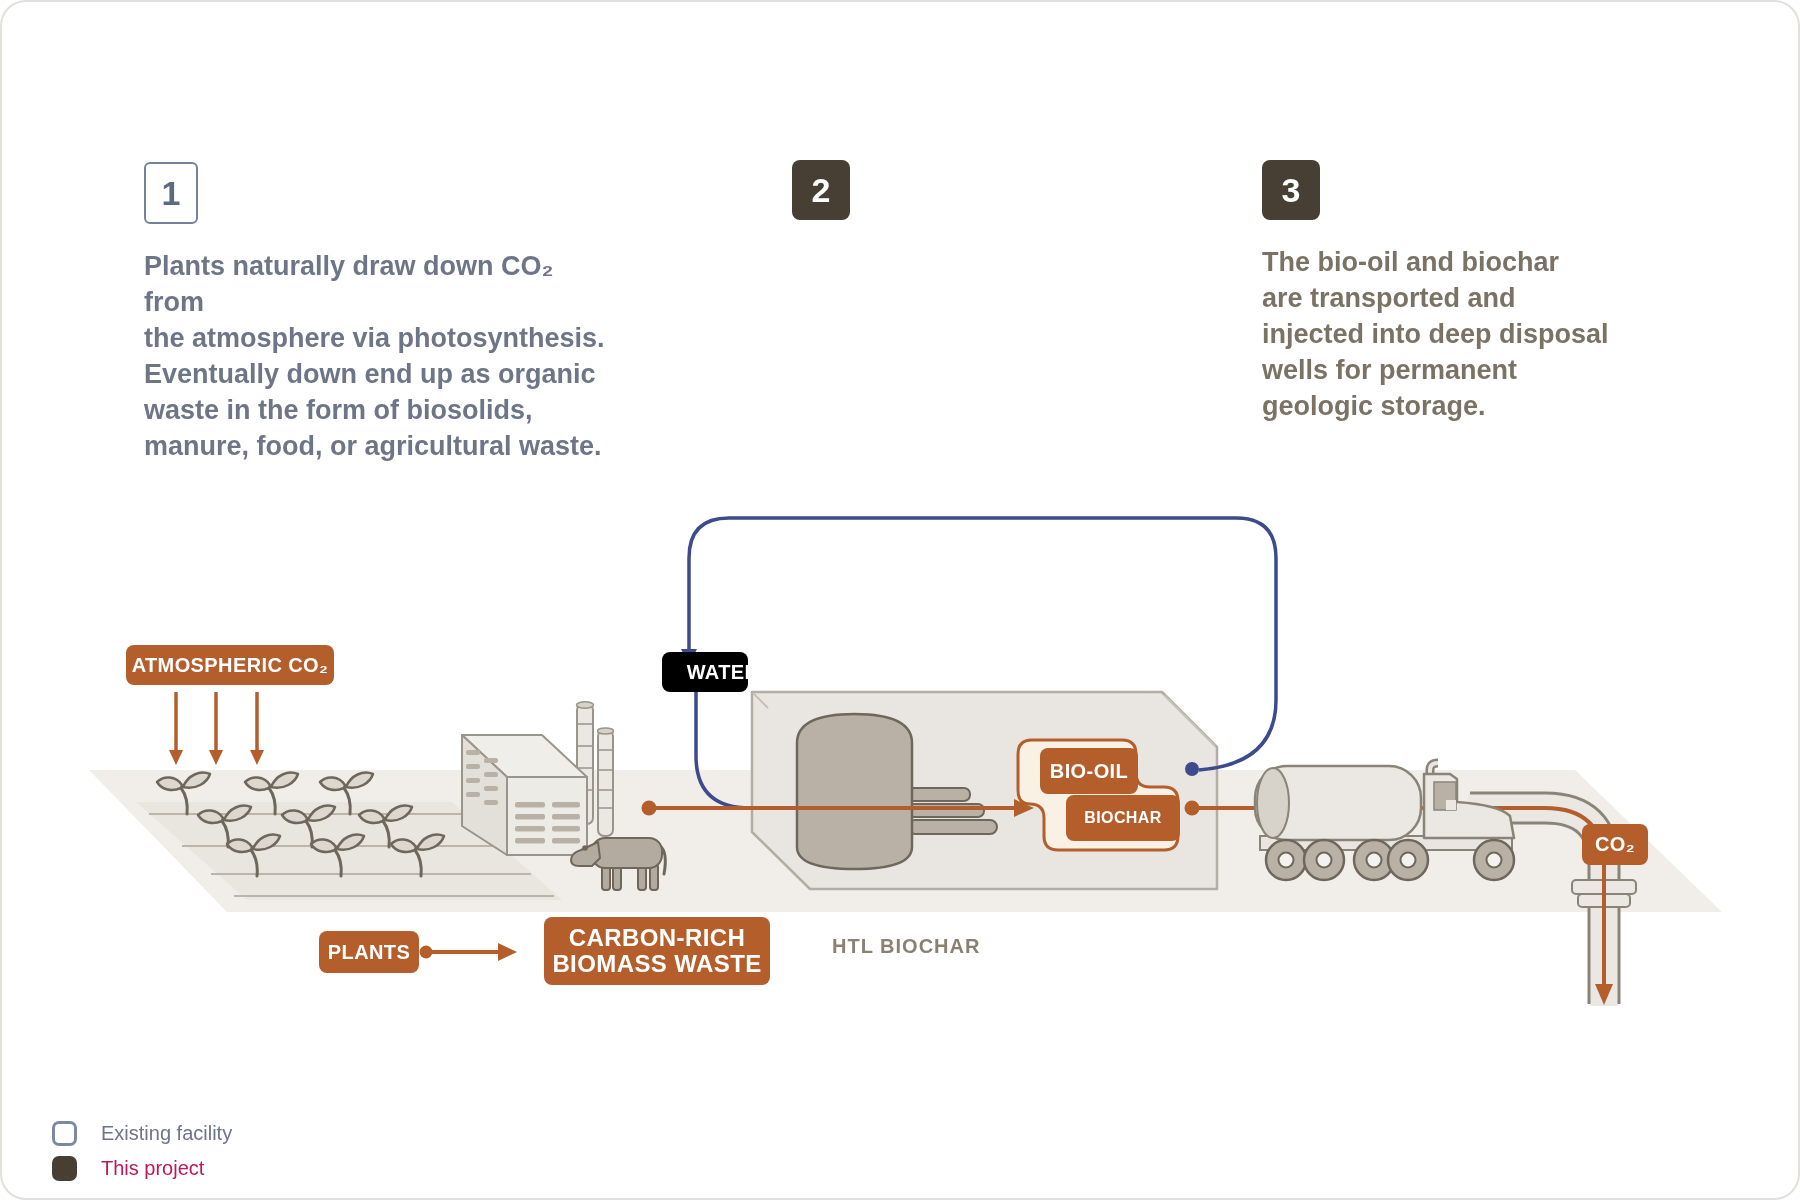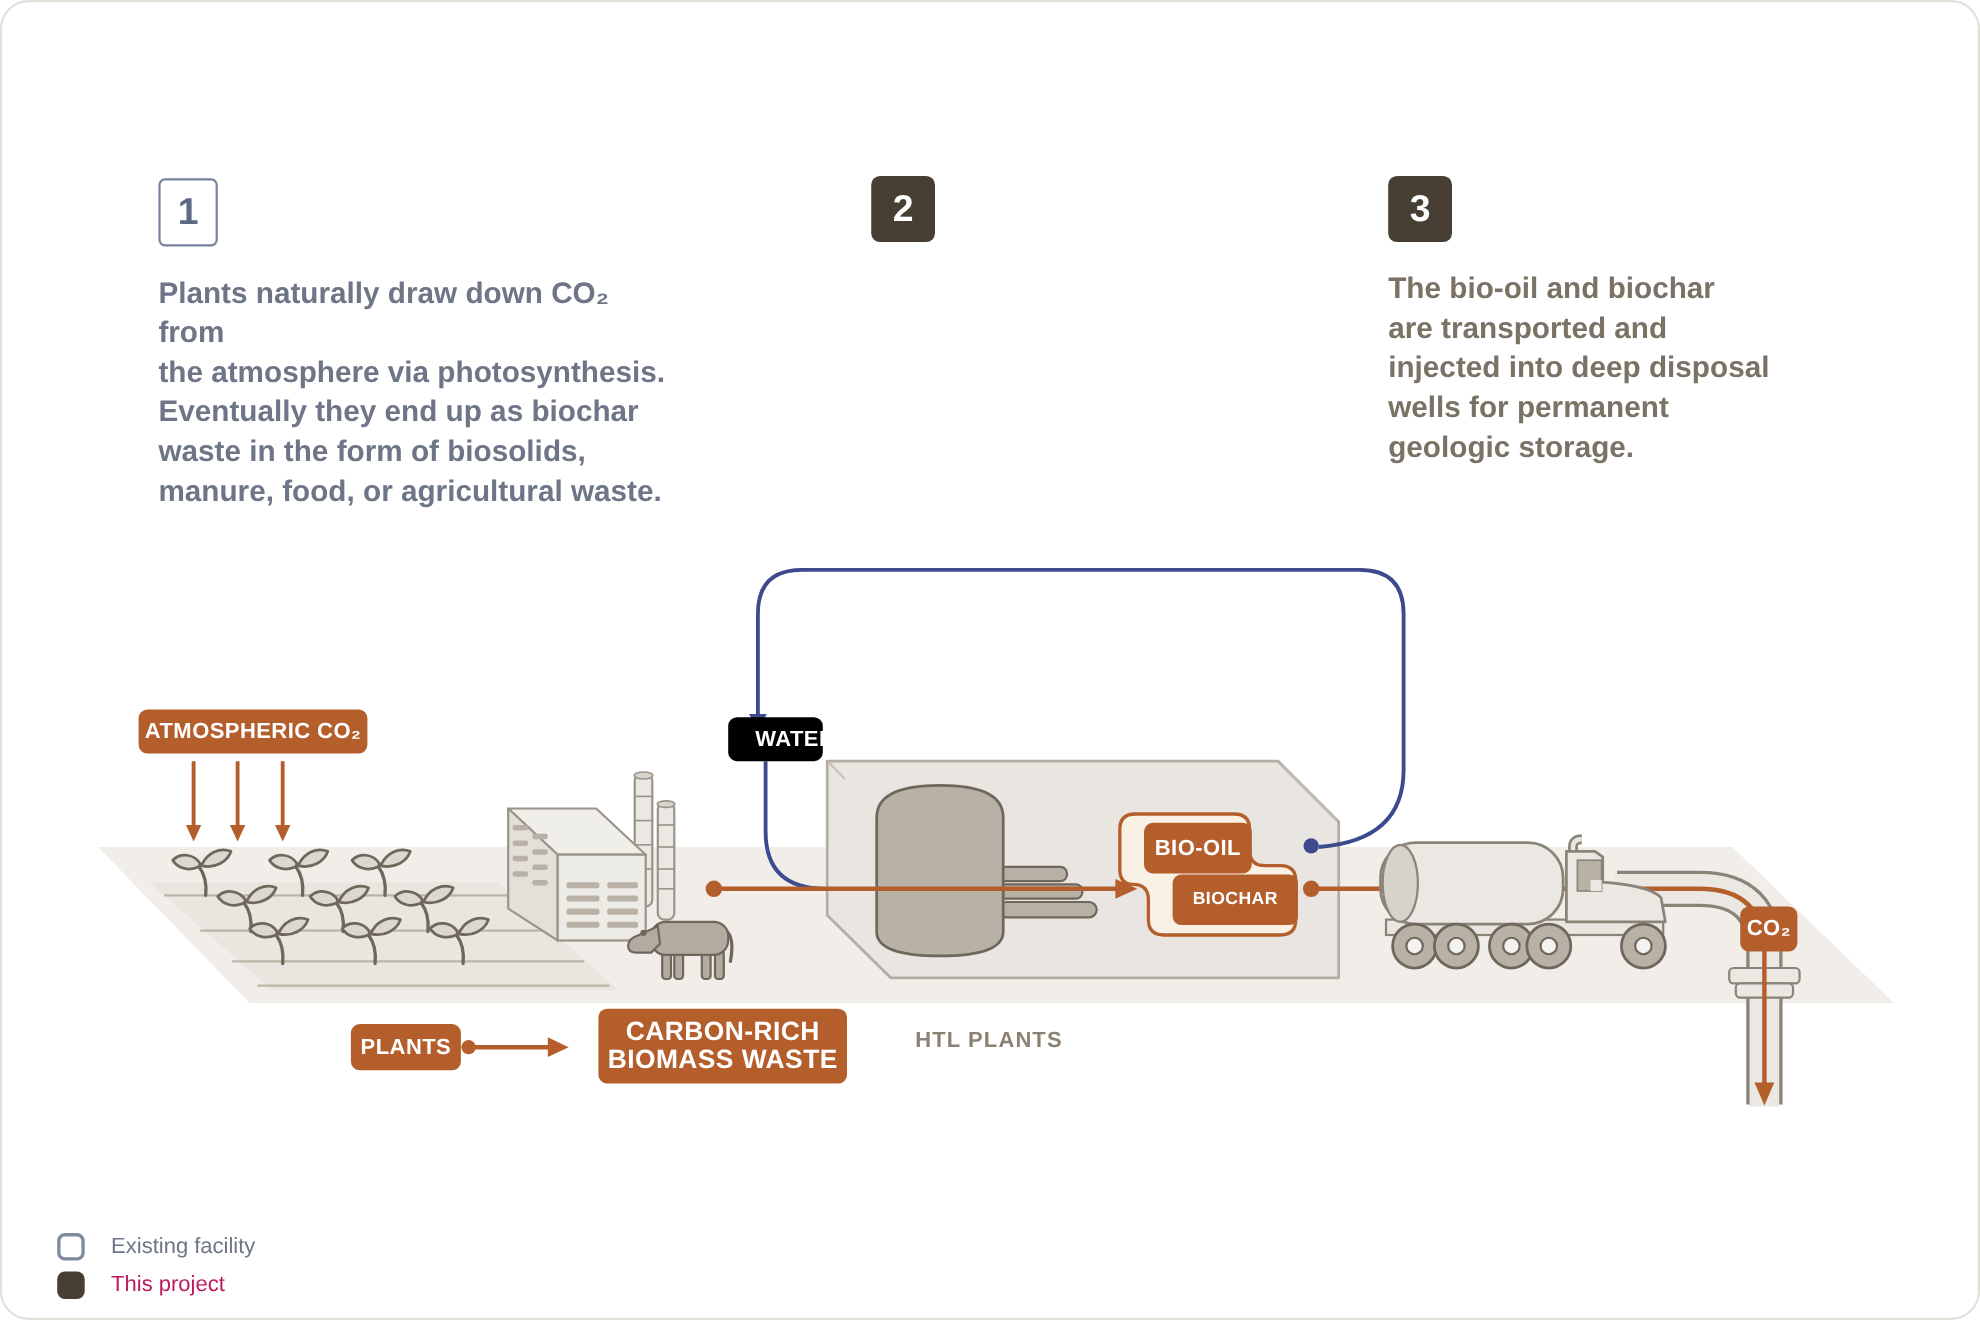--- a/index.html
+++ b/index.html
@@ -207,21 +207,21 @@
 
     <circle cx="1190" cy="767" r="7" fill="#3d4a8d"></circle>
     <circle cx="1190" cy="806" r="7.5" fill="#b45e2c"></circle>
   </svg>
 
   <div class="abs" style="left:142px;top:160px;width:470px">
     <div class="step-num outline">1</div>
     <div class="step-text slate">
       <div>Plants naturally draw down CO₂ from</div>
       <div>the atmosphere via photosynthesis.</div>
-      <div>Eventually they end up as biochar</div>
+      <div>Eventually down end up as organic</div>
       <div>waste in the form of biosolids,</div>
       <div>manure, food, or agricultural waste.</div>
     </div>
   </div>
 
   <div class="abs" style="left:790px;top:158px;width:350px">
     <div class="step-num filled">2</div>
   </div>
 
   <div class="abs" style="left:1260px;top:158px;width:350px">
@@ -243,23 +243,23 @@
 
   <div class="badge on-blob" style="left:1052px;top:793px;width:114px;height:46px;font-size:16px">BIOCHAR</div>
 
   <div class="badge" style="left:305px;top:929px;width:100px;height:42px;font-size:20px">PLANTS</div>
 
   <div class="badge" style="left:530px;top:915px;width:226px;height:68px;font-size:24px;line-height:26px">
     <div>CARBON-RICH</div>
     <div>BIOMASS WASTE</div>
   </div>
 
-  <div class="badge" style="left:1568px;top:822px;width:52px;height:41px;font-size:20px">CO₂</div>
-
-  <div class="diagram-caption" style="left:830px;top:933px">HTL PLANTS</div>
+  <div class="badge" style="left:1568px;top:822px;width:66px;height:41px;font-size:20px">CO₂</div>
+
+  <div class="diagram-caption" style="left:830px;top:933px">HTL BIOCHAR</div>
 
   <div class="legend-row" style="left:50px;top:1117px">
     <span class="legend-swatch outline"></span>
     <span class="legend-label slate">Existing facility</span>
   </div>
   <div class="legend-row" style="left:50px;top:1152px">
     <span class="legend-swatch filled"></span>
     <span class="legend-label warm">This project</span>
   </div>
 

